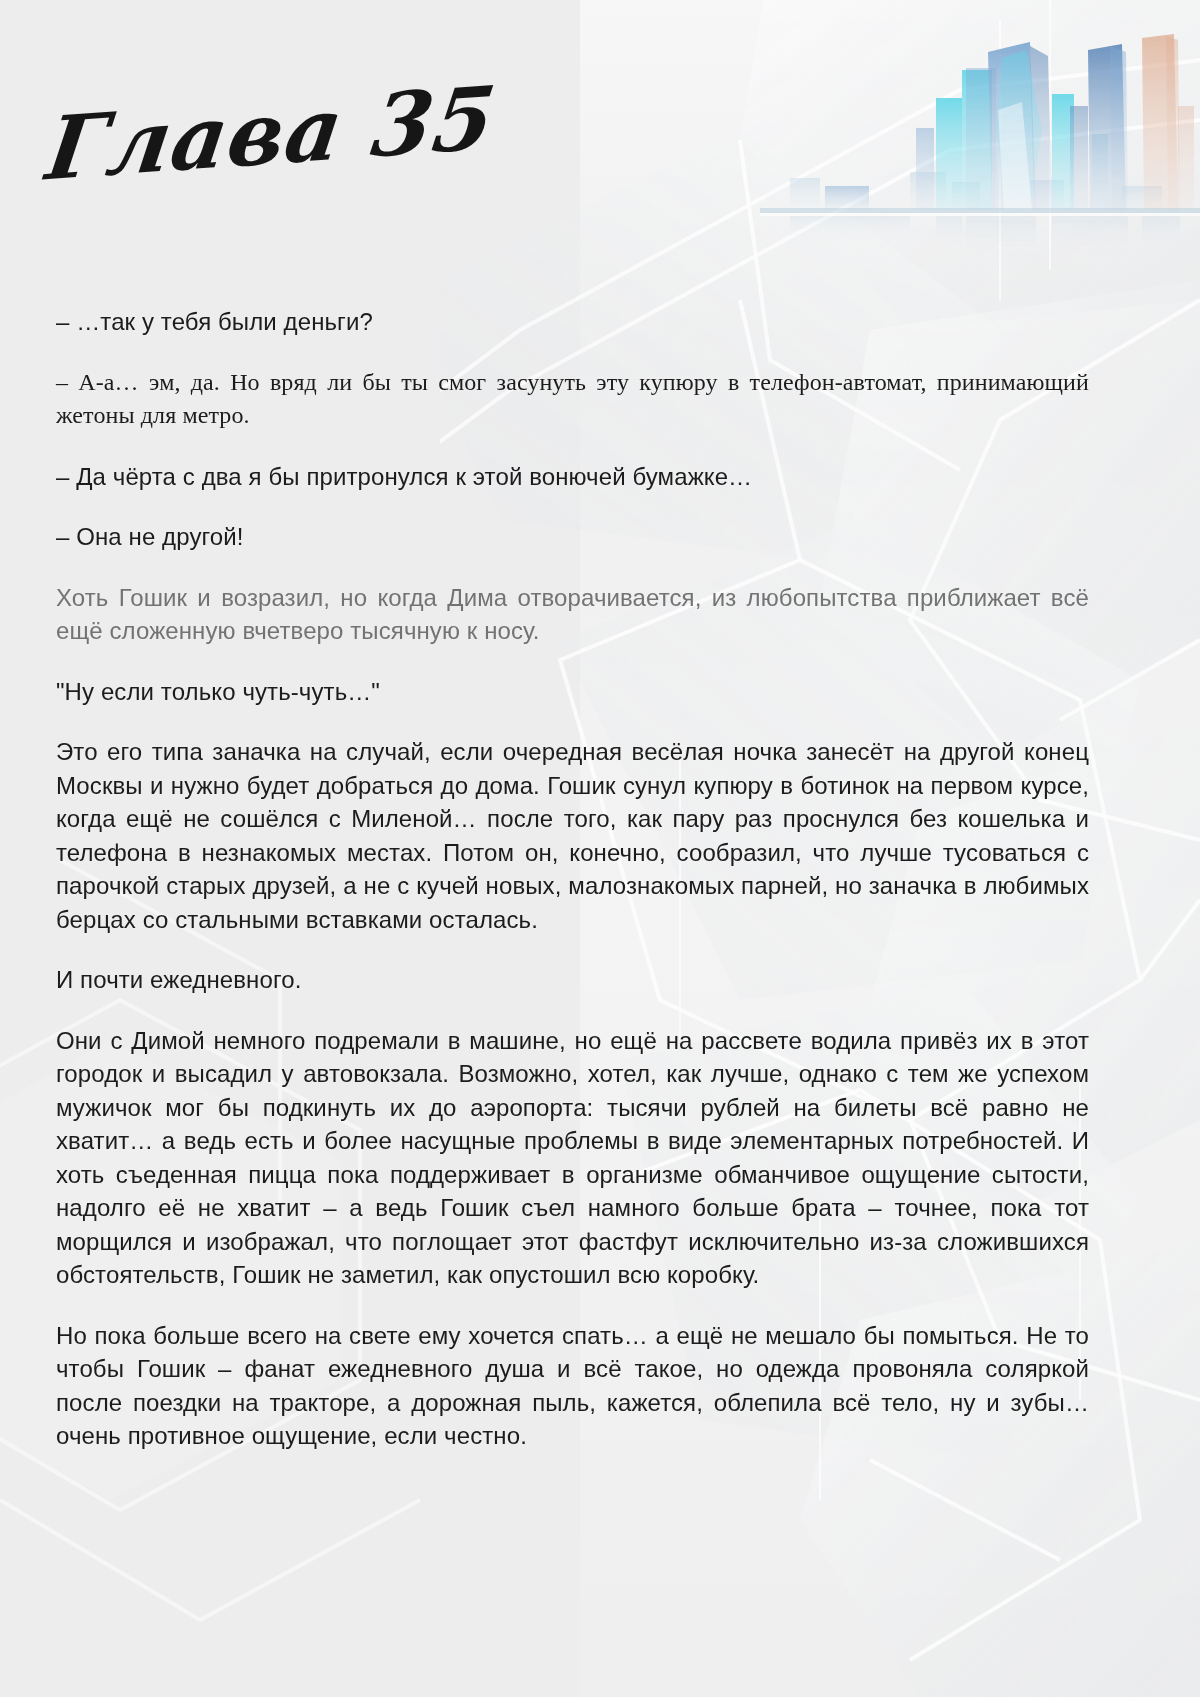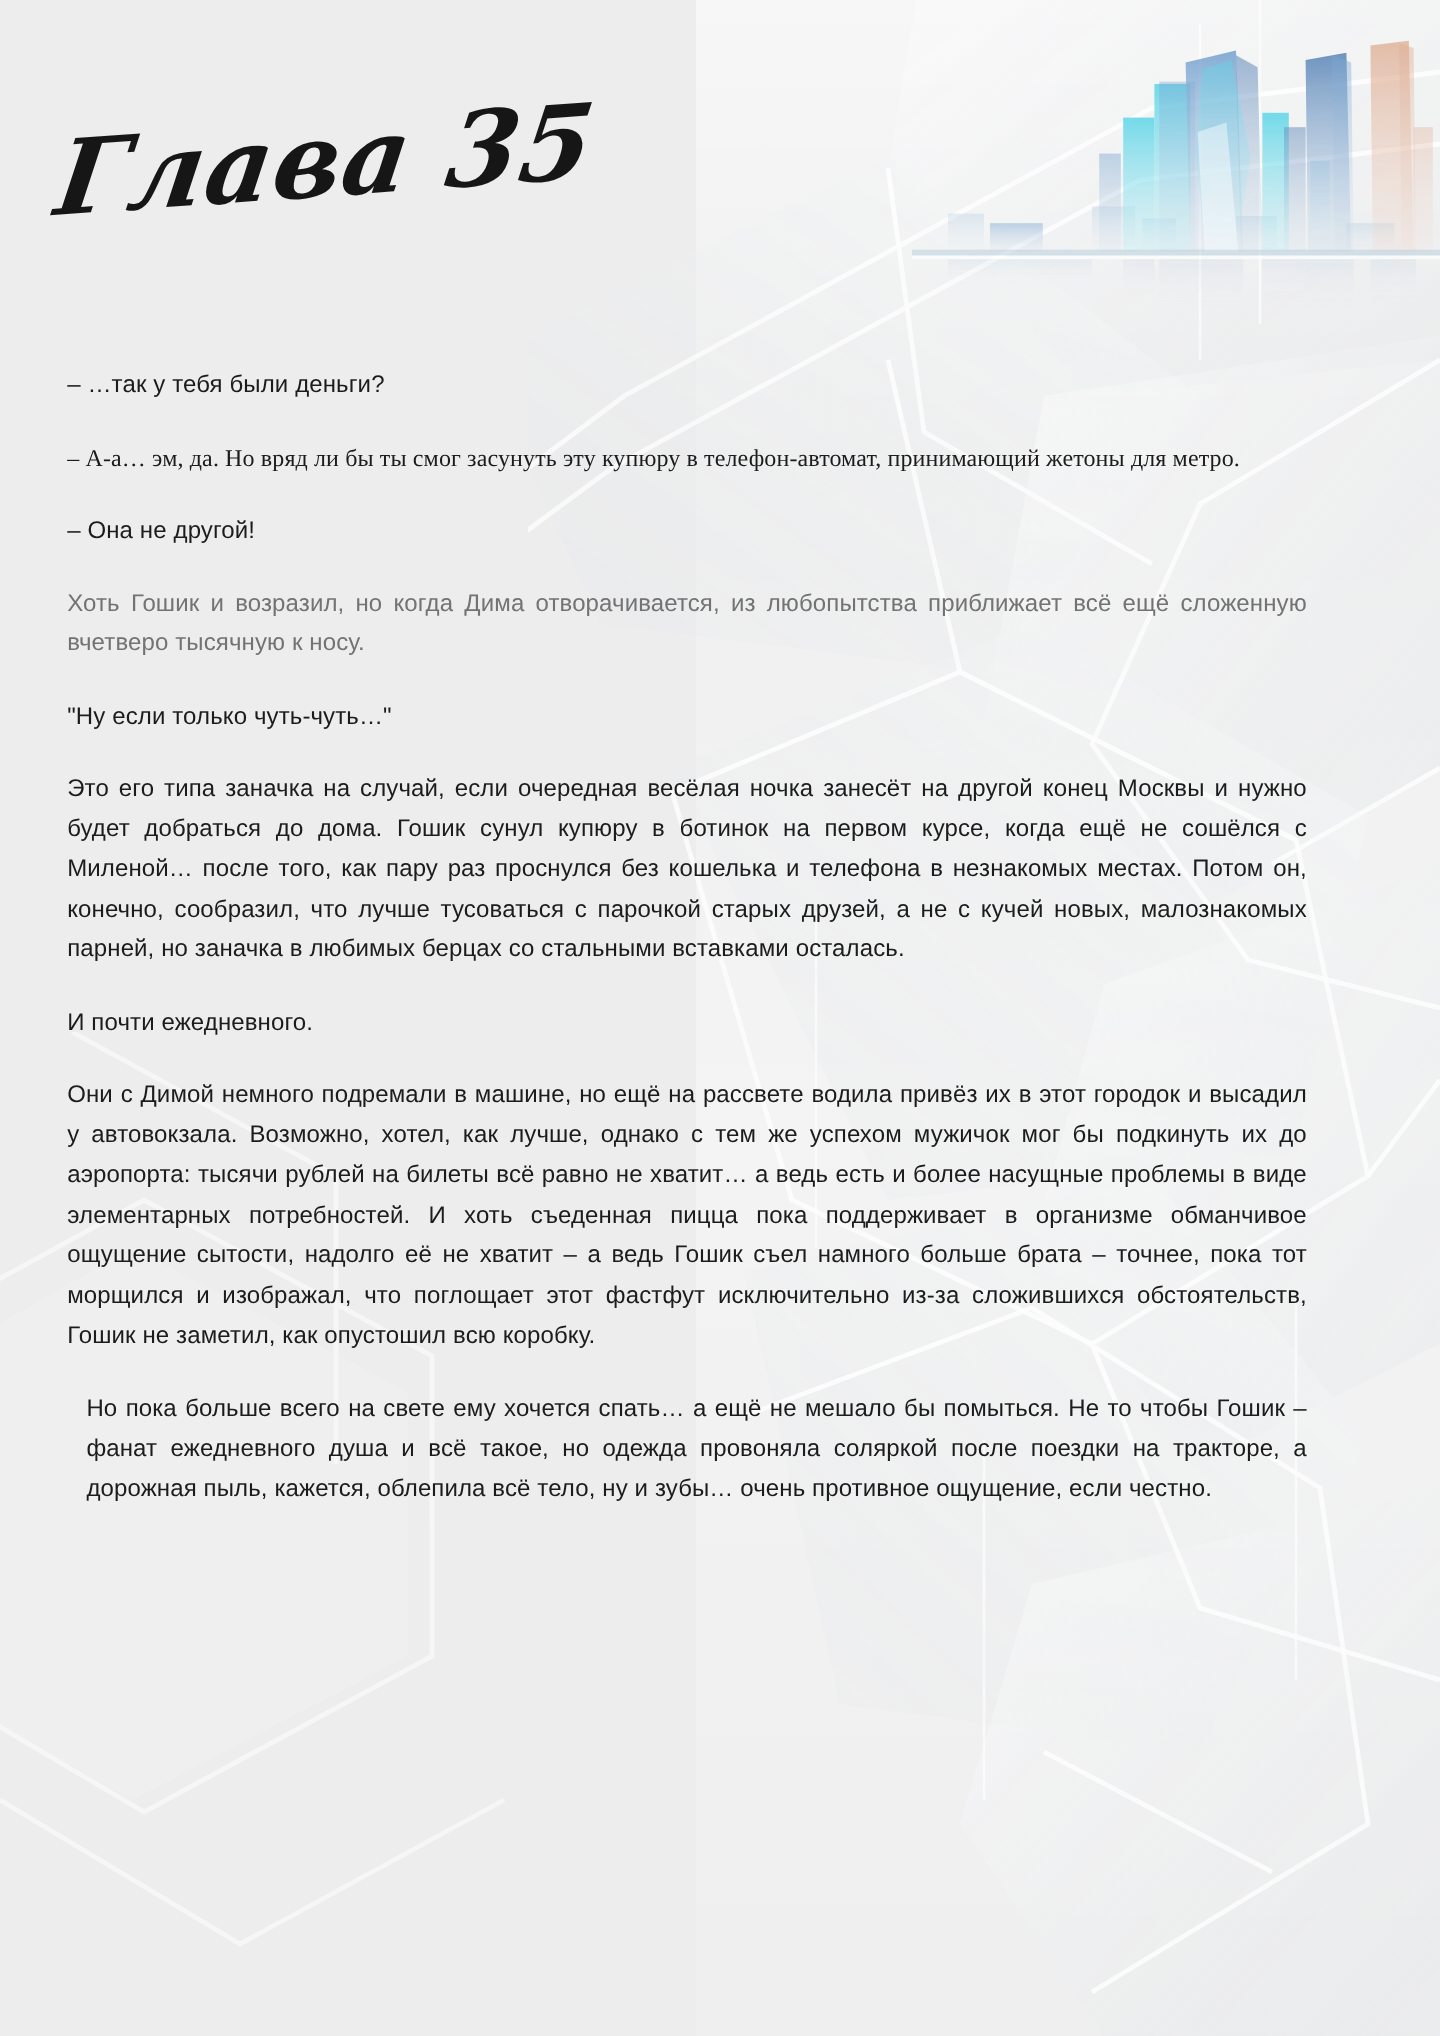--- a/index.html
+++ b/index.html
@@ -79,29 +79,29 @@
   .body-text {
     position: absolute;
     top: 305px;
     left: 56px;
     width: 1033px;
     z-index: 6;
   }
 
   p.para {
     margin: 0 0 27px 0;
-    font-size: 20px;
+    font-size: 24px;
     line-height: 33.5px;
     color: #1c1c1c;
     text-align: justify;
     text-justify: inter-word;
     font-weight: 400;
     letter-spacing: 0.1px;
   }
-  p.para:last-child { margin-bottom: 0; margin-left: 16px; }
+  p.para:last-child { margin-bottom: 0; }
 
   
   p.para.short { text-align: left; }
 </style>
 </head>
 <body style="background: rgb(237, 237, 238);">
 
 <div class="page">
 
   <div class="bg-layer bg-wash"></div>
@@ -234,20 +234,21 @@
 
   <div class="chapter-title">
     <svg viewBox="0 0 420 120" aria-hidden="true">
       <text x="6" y="86" transform="rotate(-4 6 86) skewX(-12)">Глава 35</text>
     </svg>
   </div>
 
   <div class="body-text">
       <p class="para short" style="color: rgb(28, 28, 28);">– …так у тебя были деньги?</p>
       <p class="para" style="color: rgb(28, 28, 28); font-family: Liberation Serif, serif;">– А-а… эм, да. Но вряд ли бы ты смог засунуть эту купюру в телефон-автомат, принимающий жетоны для метро.</p>
+      <p class="para short" style="color: rgb(28, 28, 28);">– Да чёрта с два я бы притронулся к этой вонючей бумажке…</p>
       <p class="para short" style="color: rgb(28, 28, 28);">– Она не другой!</p>
       <p class="para" style="color: #737373;">Хоть Гошик и возразил, но когда Дима отворачивается, из любопытства приближает всё ещё сложенную вчетверо тысячную к носу.</p>
       <p class="para short" style="color: rgb(28, 28, 28);">"Ну если только чуть-чуть…"</p>
       <p class="para" style="color: rgb(28, 28, 28);">Это его типа заначка на случай, если очередная весёлая ночка занесёт на другой конец Москвы и нужно будет добраться до дома. Гошик сунул купюру в ботинок на первом курсе, когда ещё не сошёлся с Миленой… после того, как пару раз проснулся без кошелька и телефона в незнакомых местах. Потом он, конечно, сообразил, что лучше тусоваться с парочкой старых друзей, а не с кучей новых, малознакомых парней, но заначка в любимых берцах со стальными вставками осталась.</p>
       <p class="para short" style="color: rgb(28, 28, 28);">И почти ежедневного.</p>
       <p class="para" style="color: rgb(28, 28, 28);">Они с Димой немного подремали в машине, но ещё на рассвете водила привёз их в этот городок и высадил у автовокзала. Возможно, хотел, как лучше, однако с тем же успехом мужичок мог бы подкинуть их до аэропорта: тысячи рублей на билеты всё равно не хватит… а ведь есть и более насущные проблемы в виде элементарных потребностей. И хоть съеденная пицца пока поддерживает в организме обманчивое ощущение сытости, надолго её не хватит – а ведь Гошик съел намного больше брата – точнее, пока тот морщился и изображал, что поглощает этот фастфут исключительно из-за сложившихся обстоятельств, Гошик не заметил, как опустошил всю коробку.</p>
       <p class="para" style="color: rgb(28, 28, 28);">Но пока больше всего на свете ему хочется спать… а ещё не мешало бы помыться. Не то чтобы Гошик – фанат ежедневного душа и всё такое, но одежда провоняла соляркой после поездки на тракторе, а дорожная пыль, кажется, облепила всё тело, ну и зубы… очень противное ощущение, если честно.</p>
     </div>
 
 </div>

